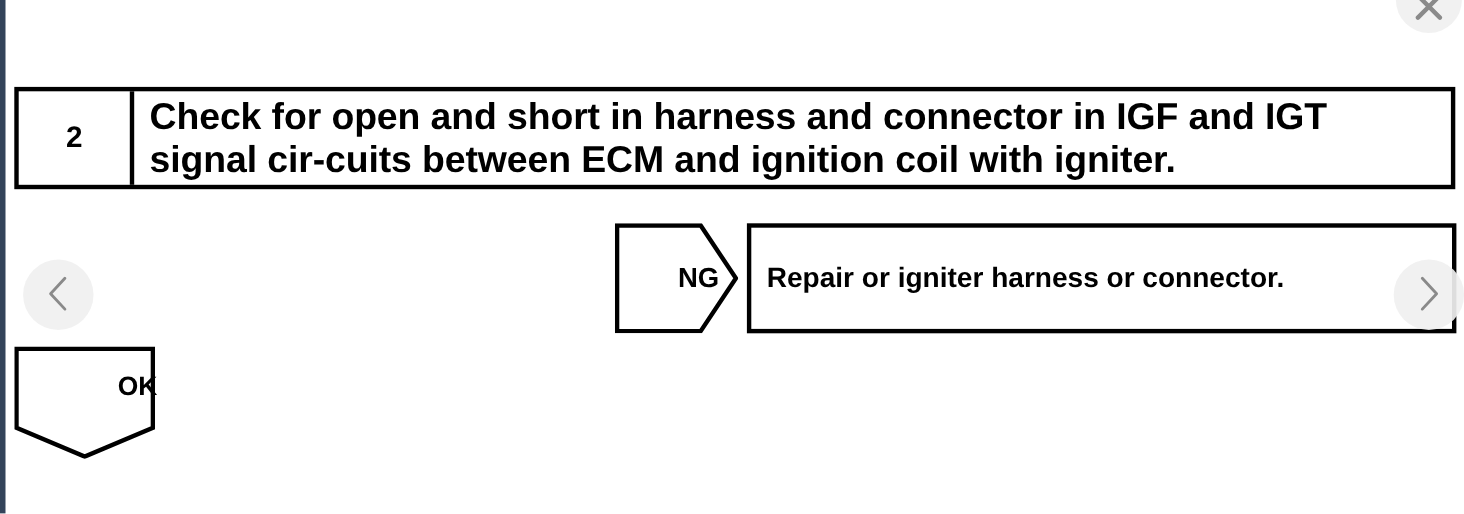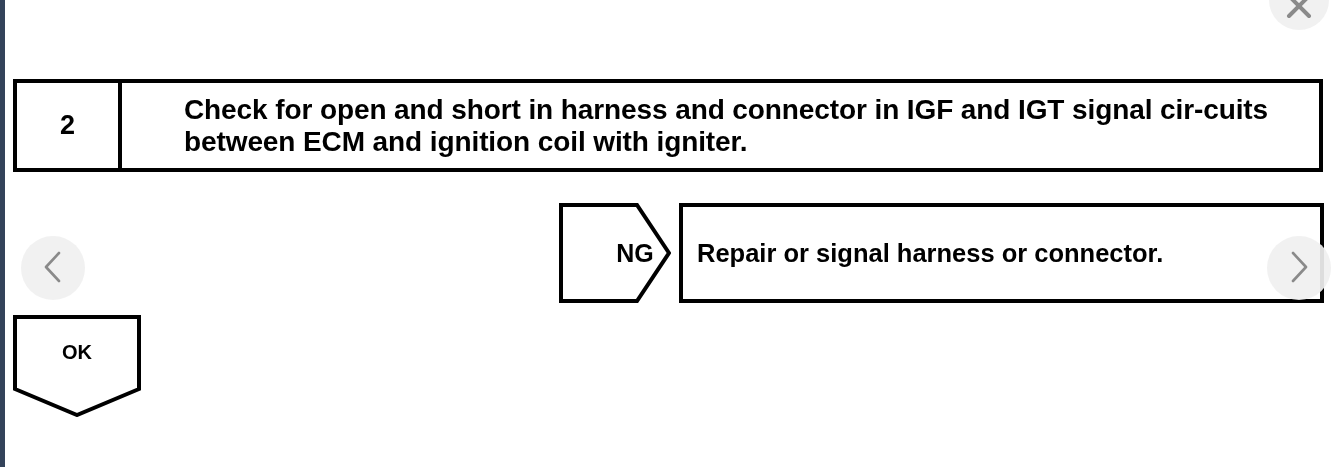--- a/index.html
+++ b/index.html
@@ -60,26 +60,25 @@
     justify-content: center;
     font-size: 27px;
     font-weight: bold;
     color: #000000;
   }
   .step-text {
     flex: 1 1 auto;
     display: flex;
     align-items: center;
     padding: 0 12px 0 14px;
-    font-size: 28px;
+    font-size: 34px;
     font-weight: bold;
     line-height: 1.12;
     color: #000000;
     letter-spacing: -0.1px;
-    margin-left: 48px;
   }
 
   
   .ng-arrow {
     position: absolute;
     left: 559px;
     top: 203px;
     width: 112px;
     height: 100px;
   }
@@ -128,23 +127,24 @@
   .ok-shape svg { display: block; }
   .ok-label {
     position: absolute;
     left: 13px;
     top: 315px;
     width: 128px;
     height: 74px;
     display: flex;
     align-items: center;
     justify-content: center;
-    font-size: 20px;
-    font-weight: bold;
-    color: #000000;
+    font-size: 24px;
+    font-weight: bold;
+    color: #000000;
+    padding-left: 48px;
   }
 
   
   .nav-btn {
     position: absolute;
     width: 64px;
     height: 64px;
     border-radius: 50%;
     background: rgba(240, 240, 240, 0.92);
     border: none;
@@ -193,21 +193,21 @@
       <div class="step-text">Check for open and short in harness and connector in IGF and IGT signal cir-cuits between ECM and ignition coil with igniter.</div>
     </div>
 
     <div class="ng-arrow">
       <svg width="112" height="100" viewBox="0 0 112 100" xmlns="http://www.w3.org/2000/svg">
         <polygon points="2,2 78,2 110,50 78,98 2,98" fill="#ffffff" stroke="#000000" stroke-width="4" stroke-linejoin="miter"></polygon>
       </svg>
     </div>
     <div class="ng-label">NG</div>
 
-    <div class="result-box">Repair or signal harness or connector.</div>
+    <div class="result-box">Repair or igniter harness or connector.</div>
 
     <div class="ok-shape">
       <svg width="128" height="102" viewBox="0 0 128 102" xmlns="http://www.w3.org/2000/svg">
         <polygon points="2,2 126,2 126,74 64,100 2,74" fill="#ffffff" stroke="#000000" stroke-width="4" stroke-linejoin="miter"></polygon>
       </svg>
     </div>
     <div class="ok-label">OK</div>
 
   </div>
 

